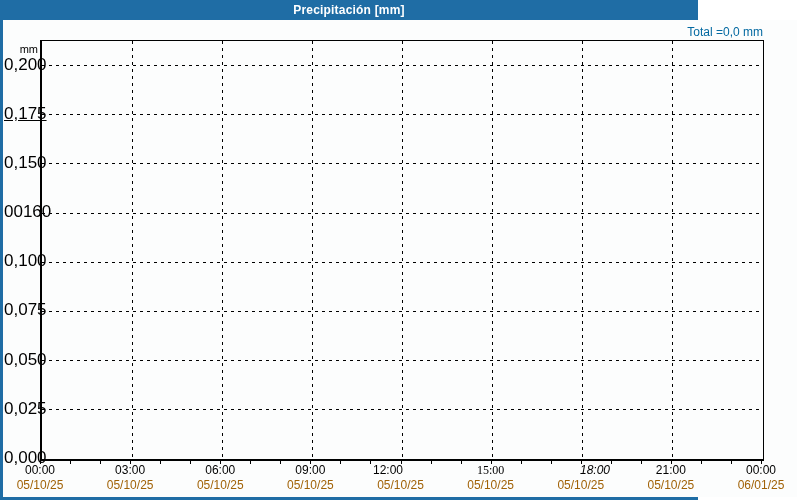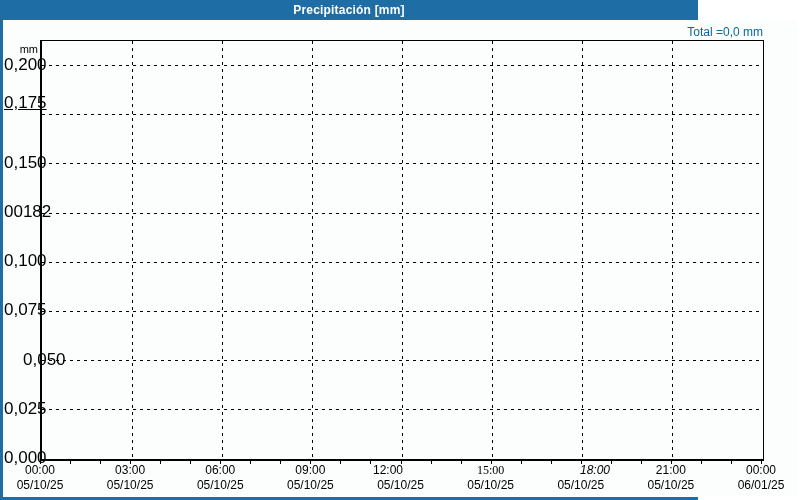--- a/index.html
+++ b/index.html
@@ -100,21 +100,21 @@
     font-size: 12px;
     color: #000000;
     top: 444px;
     line-height: 13px;
   }
   .xdate {
     position: absolute;
     width: 60px;
     text-align: center;
     font-size: 12px;
-    color: #000000;
+    color: #a16207;
     top: 459px;
     line-height: 13px;
   }
 </style>
 </head>
 <body>
 
 <div class="window" style="background: rgb(31, 109, 165);">
   <div class="titlebar" style="background: rgb(31, 109, 165);">
     <span class="titlebar-text">Precipitación [mm]</span>
@@ -134,26 +134,26 @@
         <div class="vgrid" style="left: 89.625px;"></div>
         <div class="vgrid" style="left: 179.75px;"></div>
         <div class="vgrid" style="left: 269.875px;"></div>
         <div class="vgrid" style="left: 360px;"></div>
         <div class="vgrid" style="left: 450.125px;"></div>
         <div class="vgrid" style="left: 540.25px;"></div>
         <div class="vgrid" style="left: 630.375px;"></div>
       </div>
     <div id="axis-labels">
         <div class="ylabel" style="top: 38.5882px;">0,200</div>
-        <div class="ylabel" style="top: 77px; text-decoration: underline;">0,175</div>
+        <div class="ylabel" style="top: 88px; text-decoration: underline;">0,175</div>
         <div class="ylabel" style="top: 136.941px;">0,150</div>
-        <div class="ylabel" style="top: 186.118px;">00182</div>
+        <div class="ylabel" style="top: 186.118px;">00160</div>
         <div class="ylabel" style="top: 235.294px;">0,100</div>
         <div class="ylabel" style="top: 284.471px; text-align: right;">0,075</div>
-        <div class="ylabel" style="top: 333.647px; margin-left: 19px;">0,050</div>
+        <div class="ylabel" style="top: 333.647px;">0,050</div>
         <div class="ylabel" style="top: 382.824px;">0,025</div>
         <div class="ylabel" style="top: 432px;">0,000</div>
         <div class="xtime" style="left: 7px;">00:00</div>
         <div class="xdate" style="left: 7px;">05/10/25</div>
         <div class="xtime" style="left: 97.125px;">03:00</div>
         <div class="xdate" style="left: 97.125px;">05/10/25</div>
         <div class="xtime" style="left: 187.25px;">06:00</div>
         <div class="xdate" style="left: 187.25px;">05/10/25</div>
         <div class="xtime" style="left: 277.375px;">09:00</div>
         <div class="xdate" style="left: 277.375px;">05/10/25</div>

